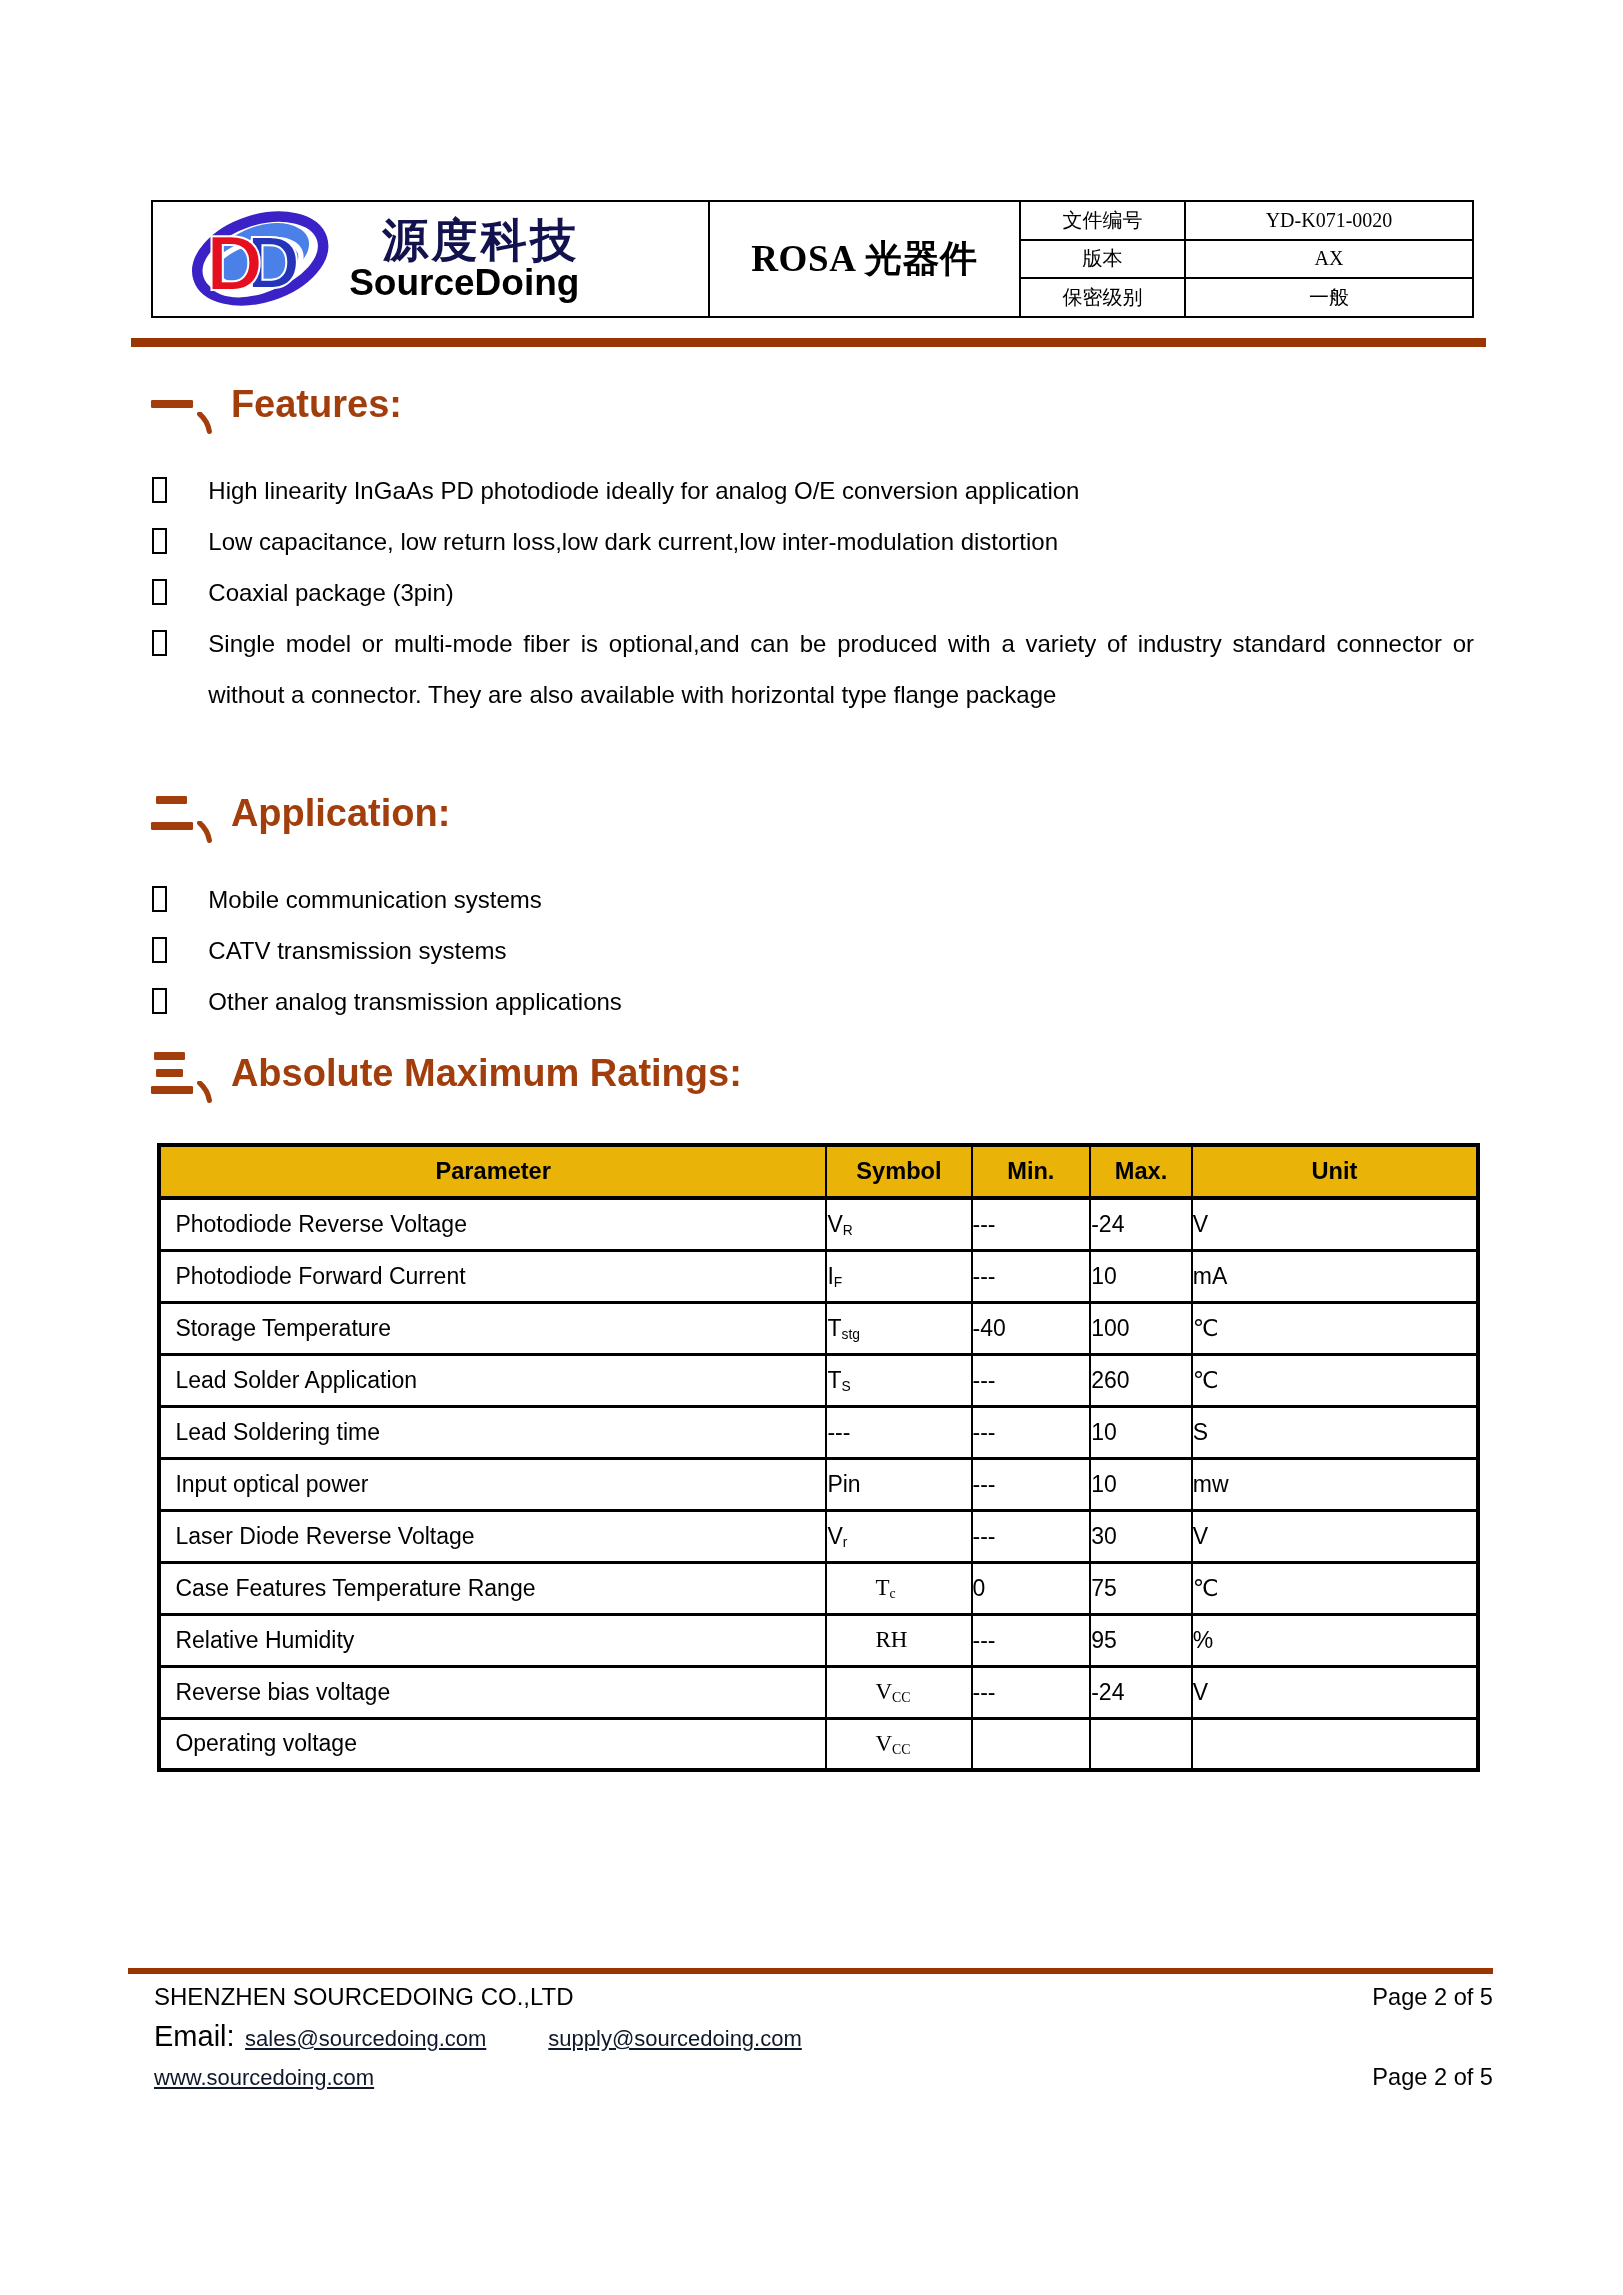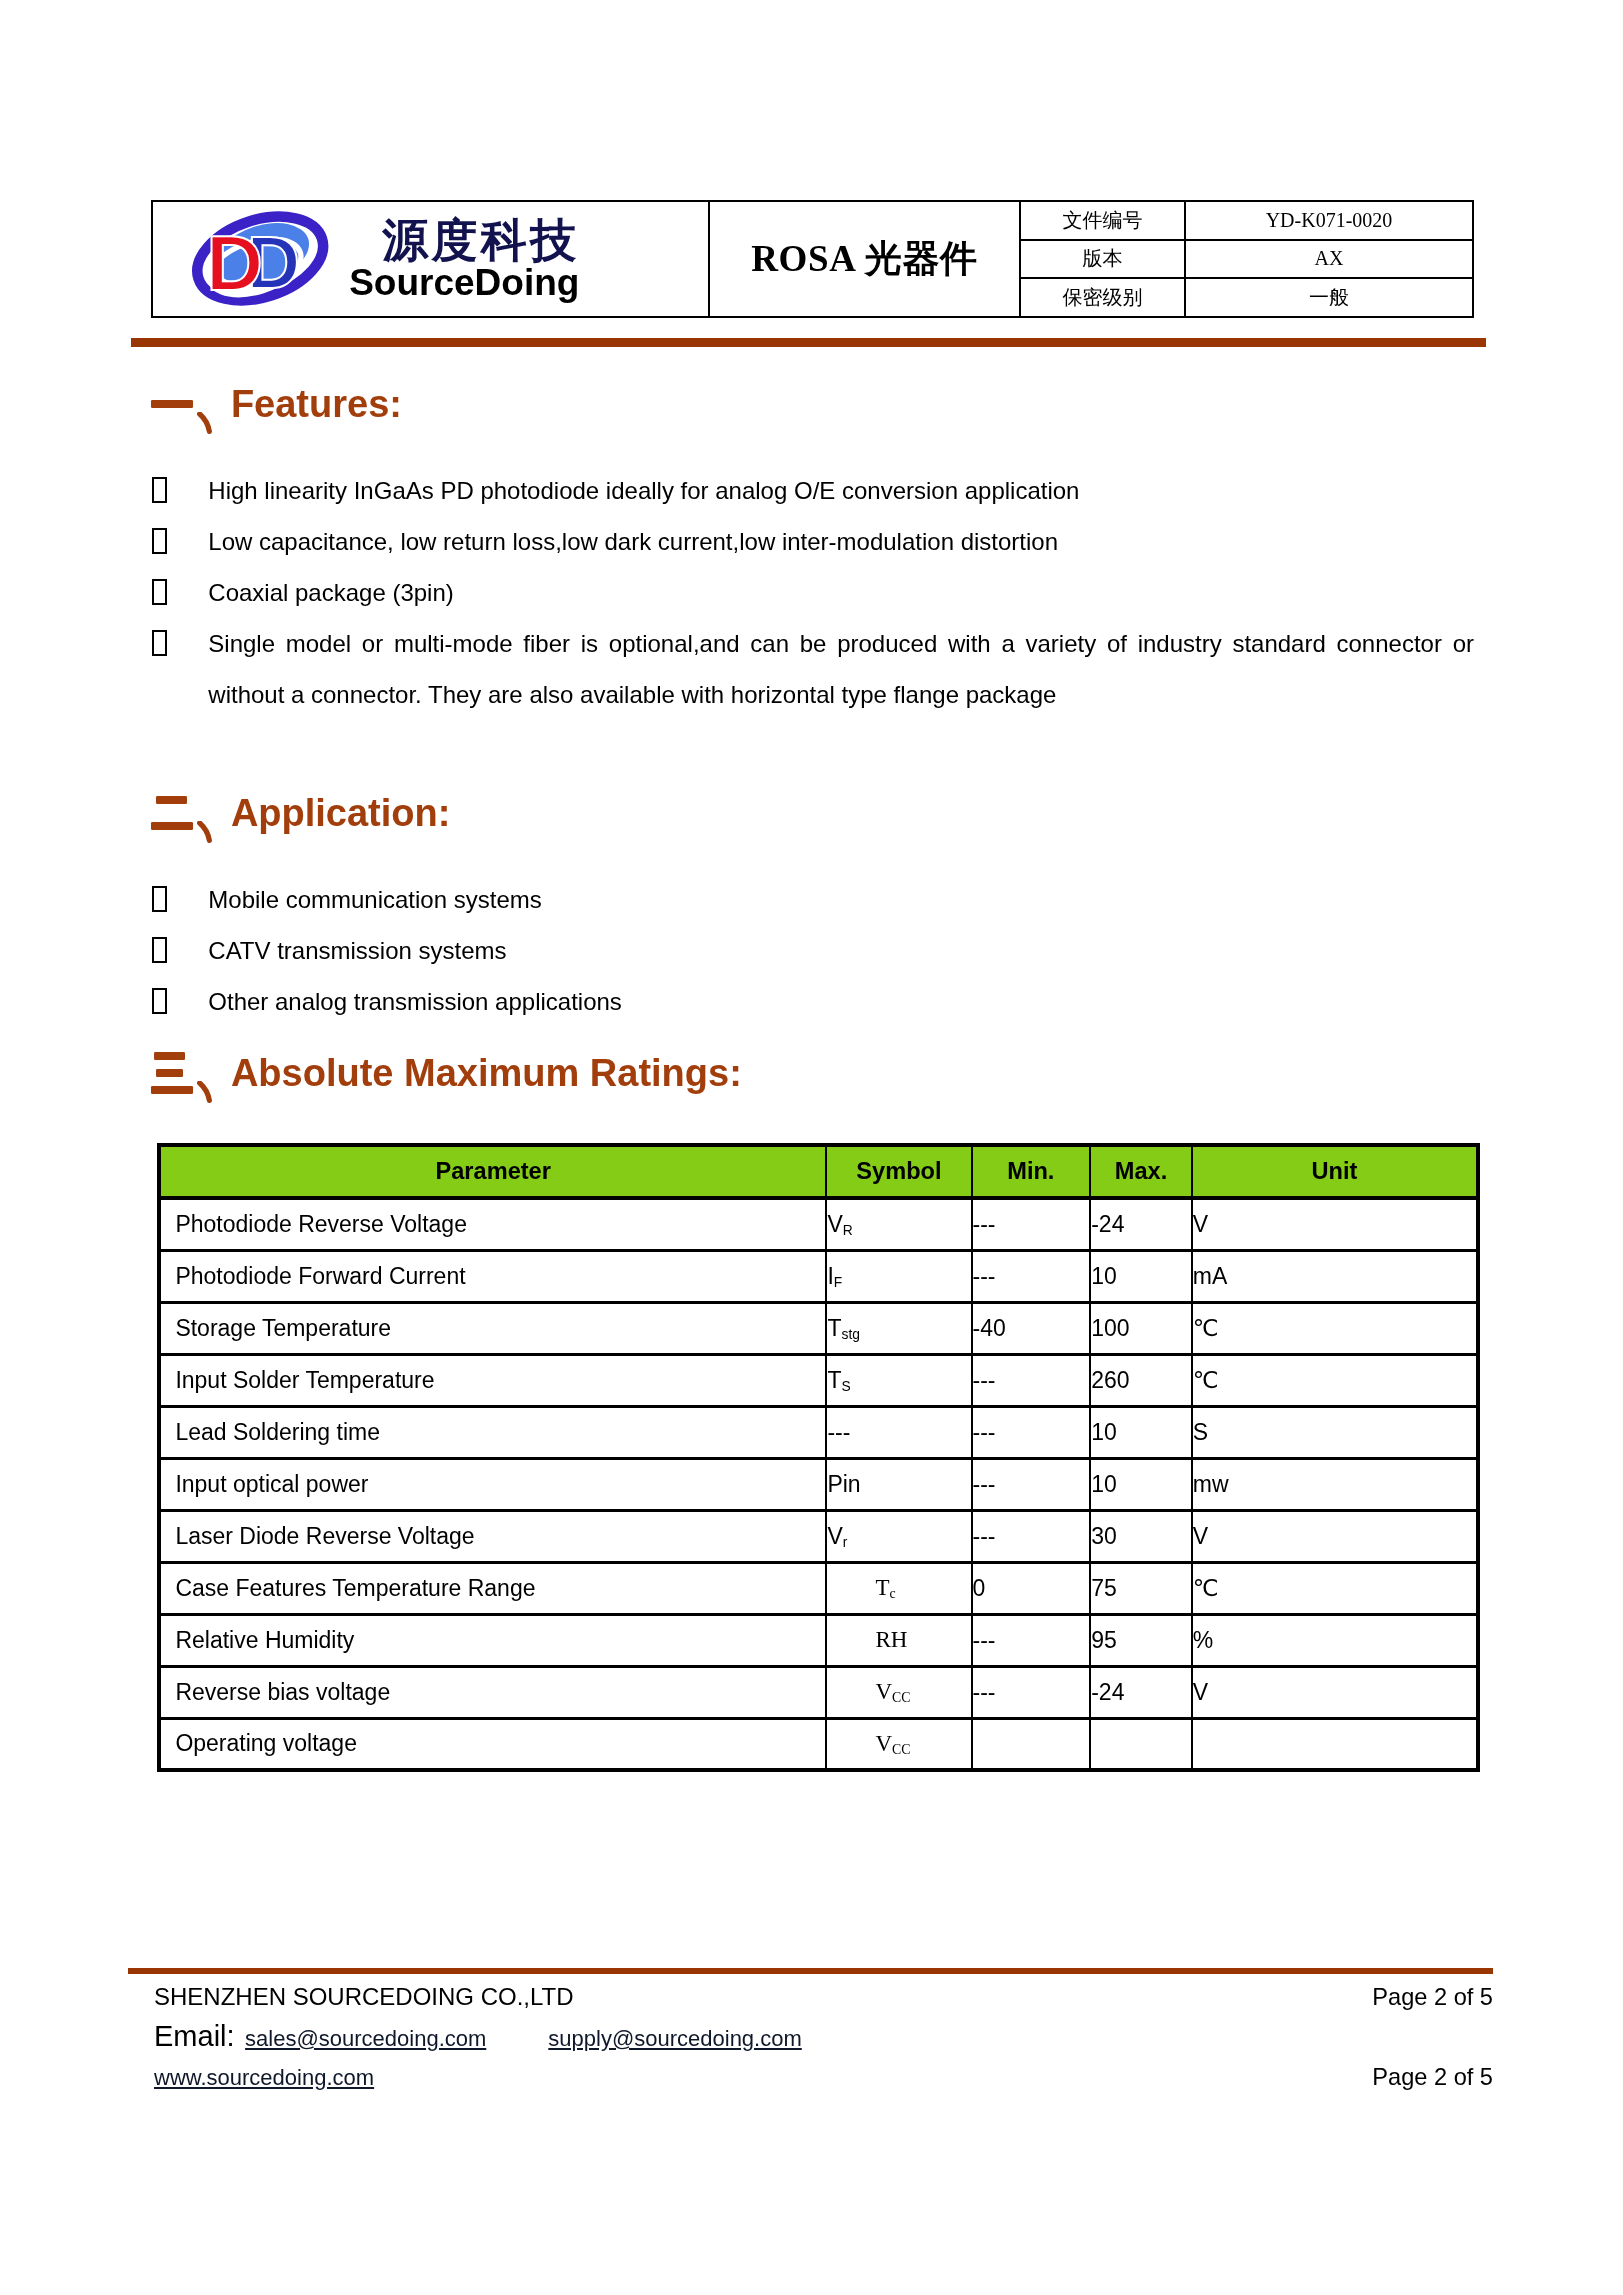--- a/index.html
+++ b/index.html
@@ -59,21 +59,21 @@
   .btext { margin-left:41px; flex:1; }
   .btext.just { text-align:justify; }
 
   
   table.ratings {
     position:absolute; top:1143px; left:157px; width:1323px;
     border-collapse:collapse; table-layout:fixed; border:4.6px solid #000;
     font-size:23px;
   }
   table.ratings th {
-    background:#84cc16; font-weight:700; font-size:23.6px; height:53px;
+    background:#eab308; font-weight:700; font-size:23.6px; height:53px;
     border:2px solid #000; border-bottom:4.6px solid #000; text-align:center;
   }
   table.ratings td {
     height:52px; border:2px solid #000; border-bottom:3.3px solid #000;
     text-align:left; vertical-align:middle;
   }
   td.param { text-align:left; padding-left:14.4px; }
   .sub { font-size:0.60em; position:relative; top:0.22em; letter-spacing:0; }
   .sym-serif { font-family:"Liberation Serif","DejaVu Serif",serif;padding-left:48px; }
   .unit-cell { font-family:"Liberation Sans","DejaVu Sans",sans-serif; }
@@ -234,21 +234,21 @@
       <td class="unit-cell">mA</td>
     </tr>
     <tr>
       <td class="param">Storage Temperature</td>
       <td><span>T</span><span class="sub">stg</span></td>
       <td>-40</td>
       <td>100</td>
       <td class="unit-cell">℃</td>
     </tr>
     <tr>
-      <td class="param">Input Solder Temperature</td>
+      <td class="param">Lead Solder Application</td>
       <td><span>T</span><span class="sub">S</span></td>
       <td>---</td>
       <td>260</td>
       <td class="unit-cell">℃</td>
     </tr>
     <tr>
       <td class="param">Lead Soldering time</td>
       <td><span>---</span><span class="sub"></span></td>
       <td>---</td>
       <td>10</td>

